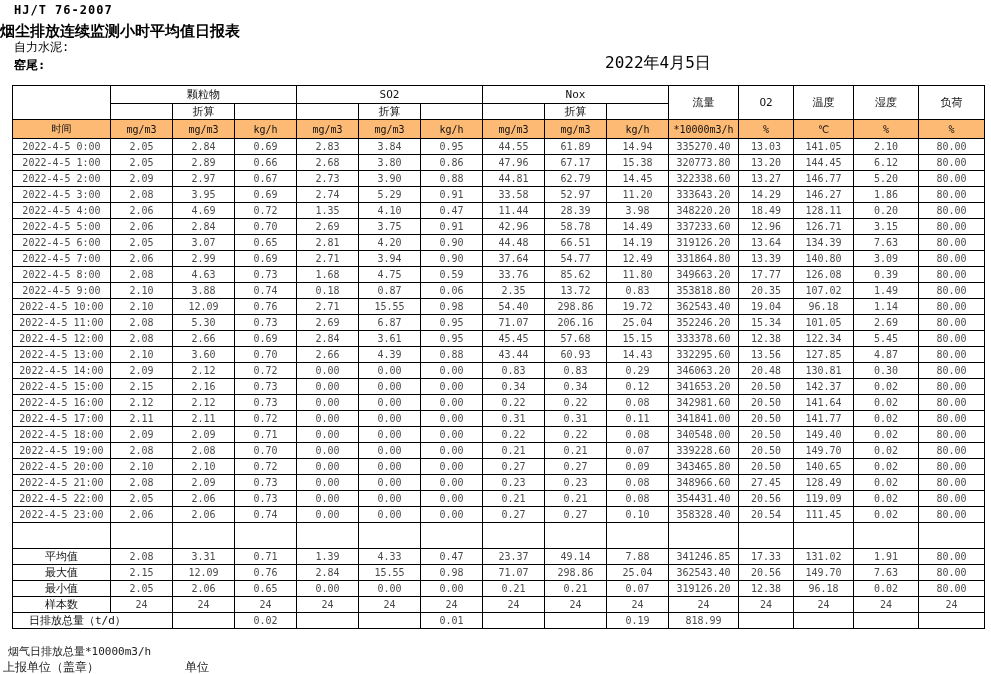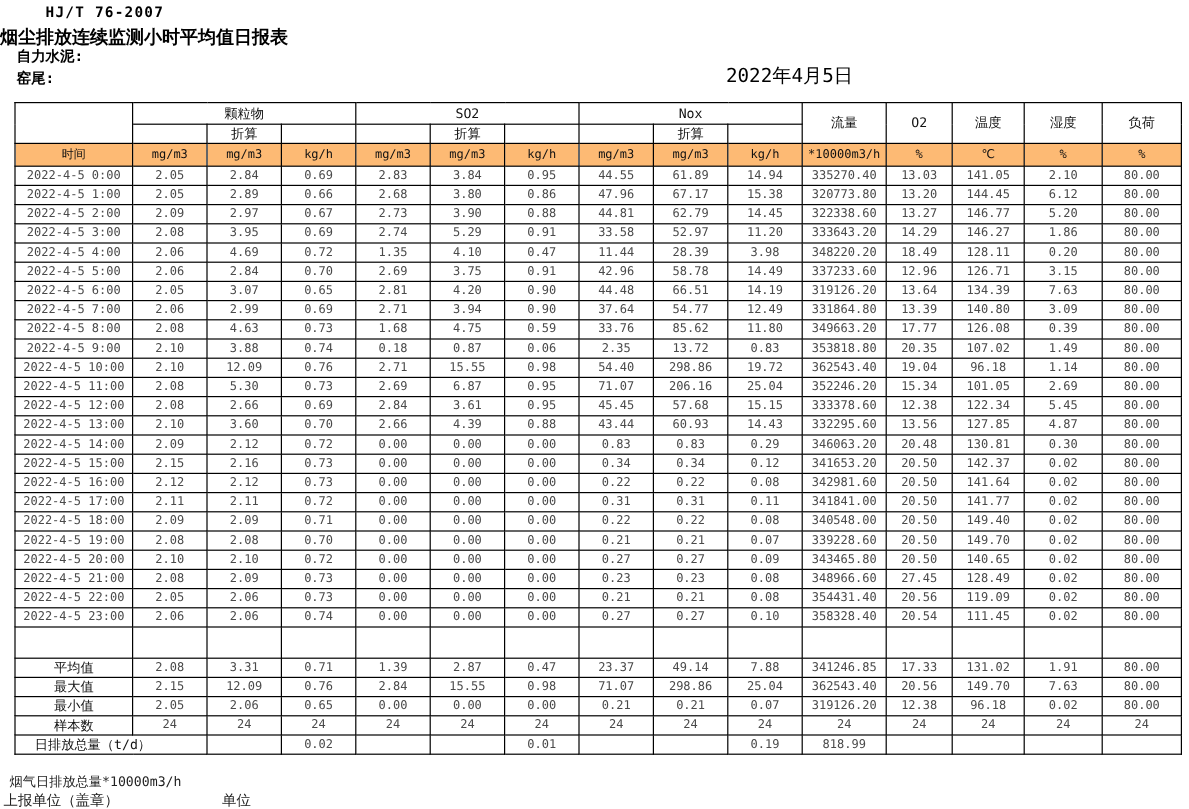--- a/index.html
+++ b/index.html
@@ -2,23 +2,23 @@
 <html><head>
 <meta charset="utf-8">
 <style>
   * { margin:0; padding:0; box-sizing:border-box; }
   html,body { background:#ffffff; }
   body {
     width:991px; height:674px; overflow:hidden; position:relative;
     font-family:"DejaVu Sans Mono","DejaVu Sans","Liberation Sans",sans-serif;
     color:#000;
   }
-  .std { position:absolute; left:14px; top:3px; font-size:12px; font-weight:bold; letter-spacing:1px;margin-left:24px; }
+  .std { position:absolute; left:14px; top:3px; font-size:12px; font-weight:bold; letter-spacing:1px; }
   .title { position:absolute; left:0; right:0; top:22px; text-align:left; font-size:15px; font-weight:bold; }
-  .company { position:absolute; left:14px; top:39px; font-size:12px; font-weight:bold; }
+  .company { position:absolute; left:14px; top:39px; font-size:12px; font-weight:normal; }
   .kiln { position:absolute; left:14px; top:57px; font-size:12px; font-weight:bold; }
   .date { position:absolute; left:605px; top:53px; font-size:16px; }
 
   table.report {
     position:absolute; left:12px; top:85px;
     border-collapse:collapse; table-layout:fixed; width:971px;
     font-size:10px;
   }
   table.report th, table.report td {
     border:1px solid #000; text-align:center; vertical-align:middle;
@@ -530,21 +530,21 @@
         <td></td>
         <td></td>
         <td></td>
       </tr>
       <tr>
         <td class="label-cell">平均值</td>
         <td>2.08</td>
         <td>3.31</td>
         <td>0.71</td>
         <td>1.39</td>
-        <td>2.87</td>
+        <td>4.33</td>
         <td>0.47</td>
         <td>23.37</td>
         <td>49.14</td>
         <td>7.88</td>
         <td>341246.85</td>
         <td>17.33</td>
         <td>131.02</td>
         <td>1.91</td>
         <td>80.00</td>
       </tr>

